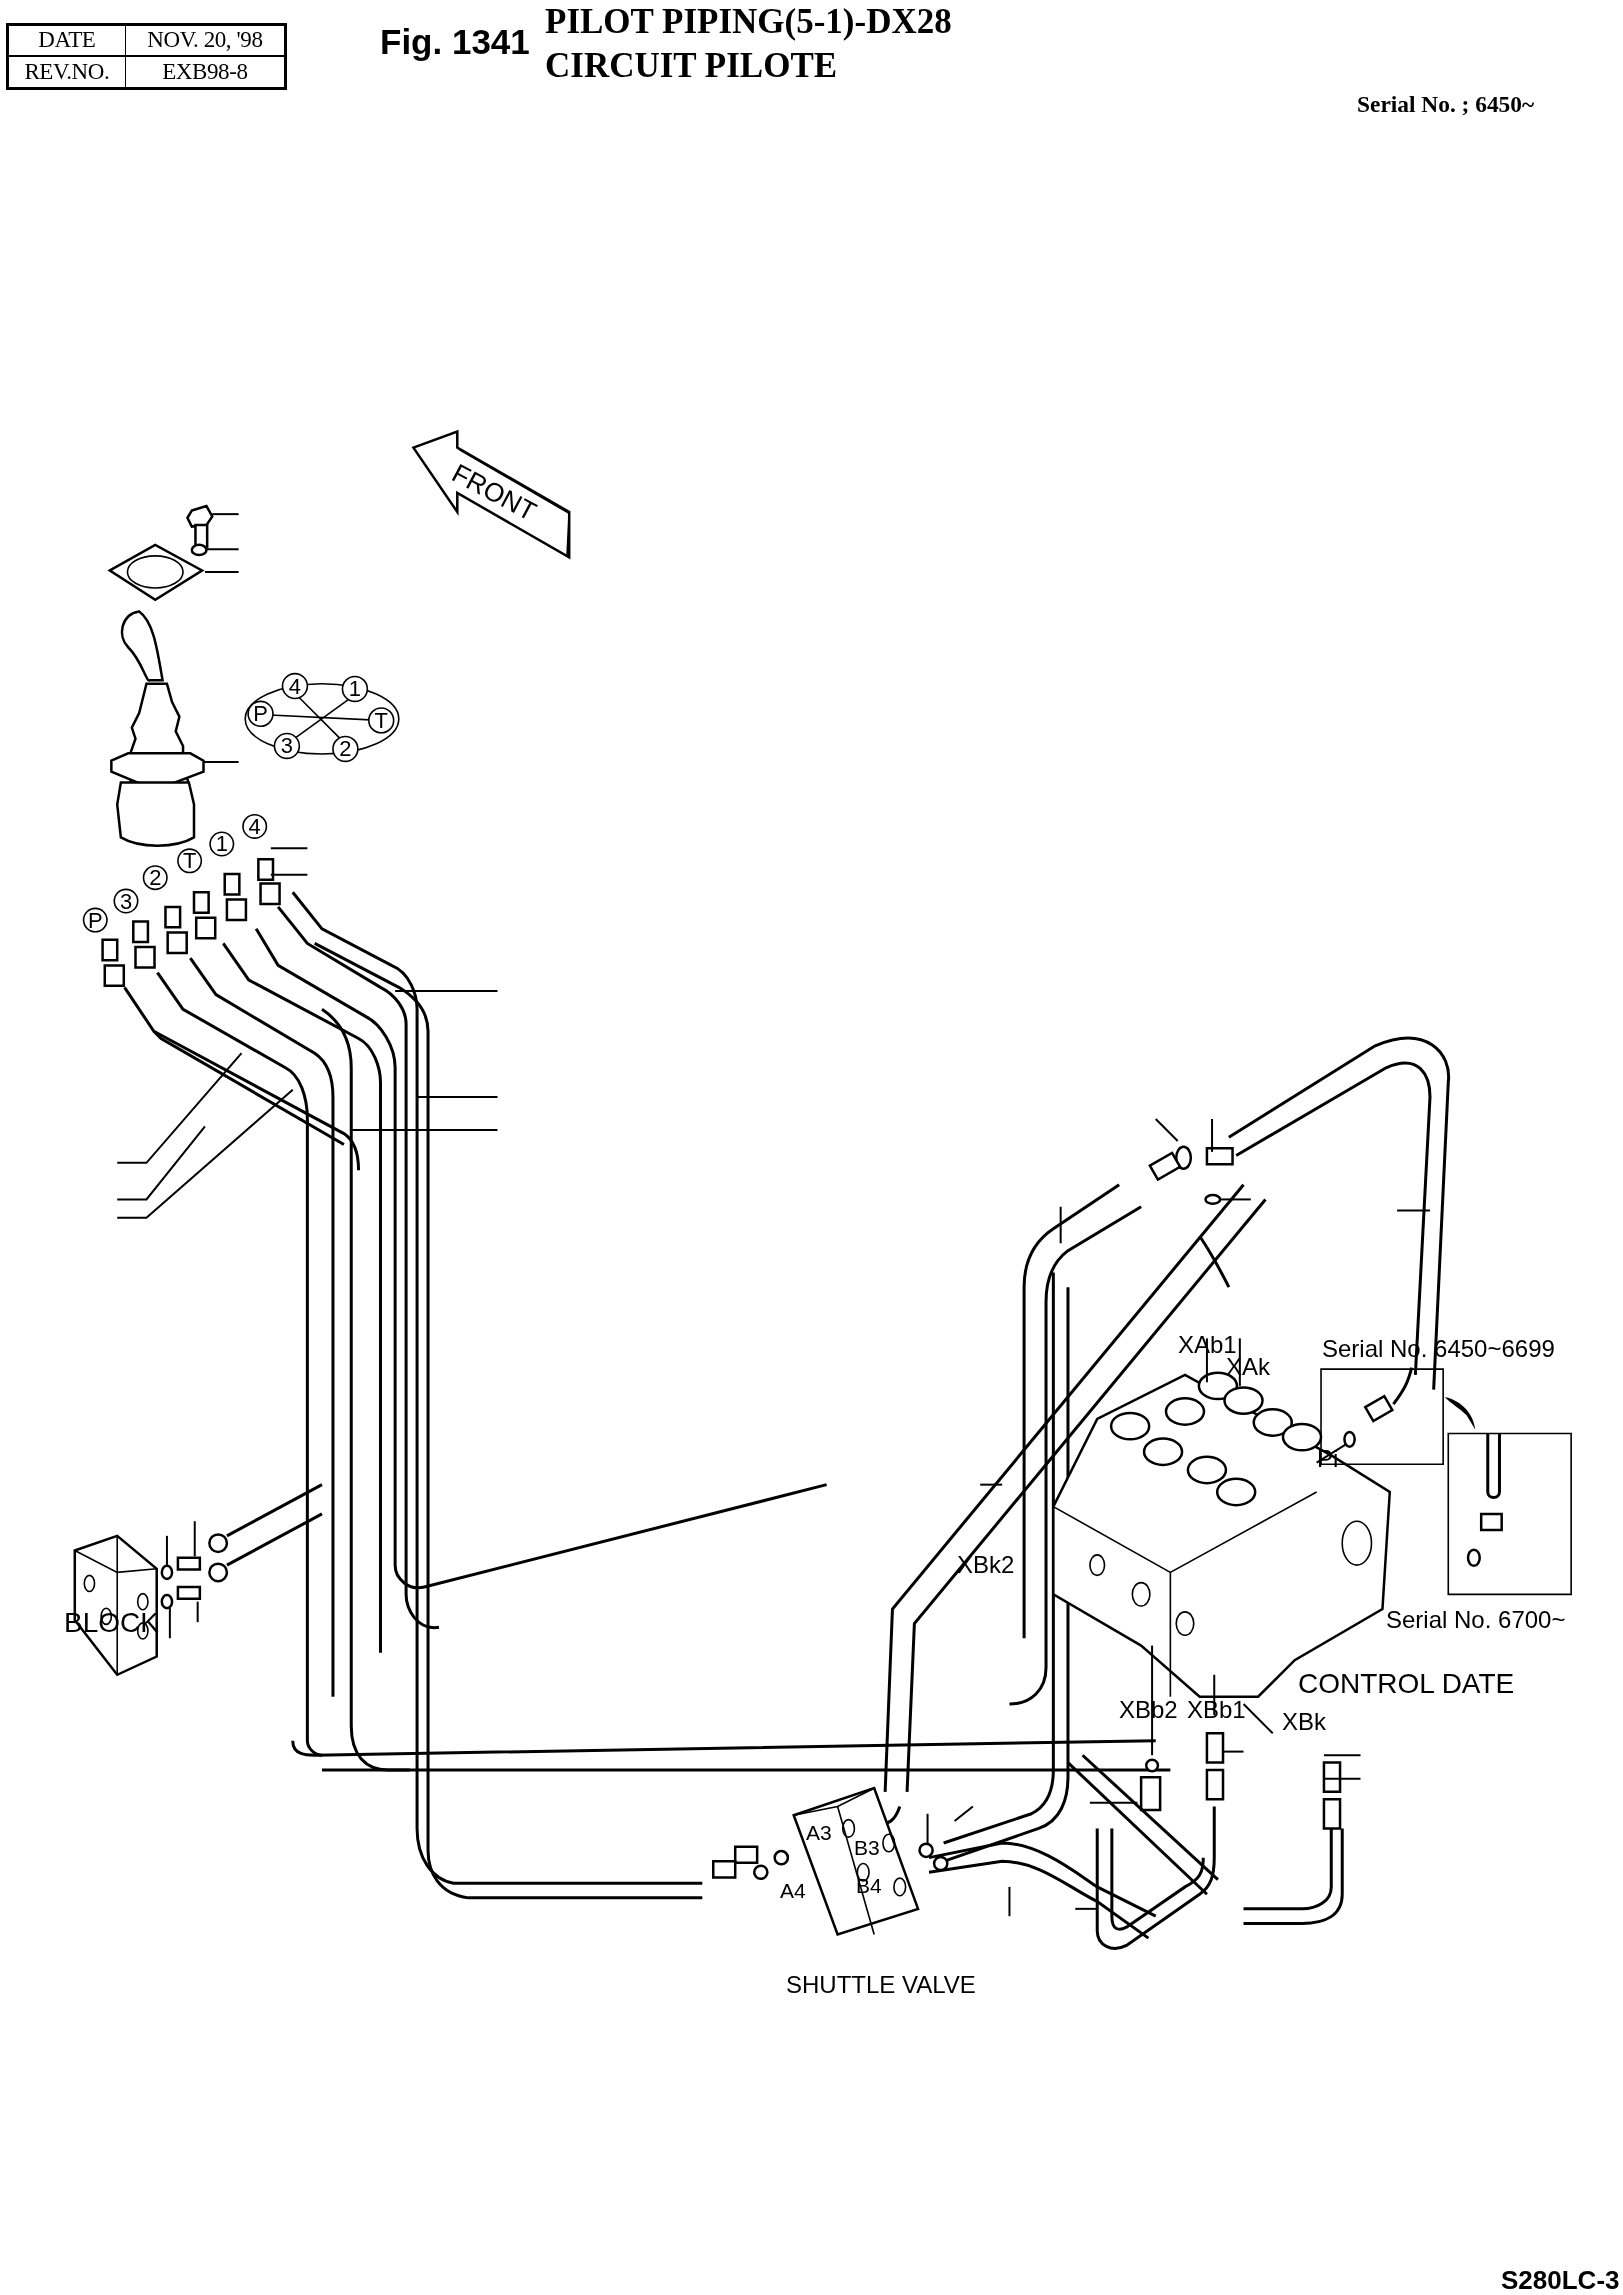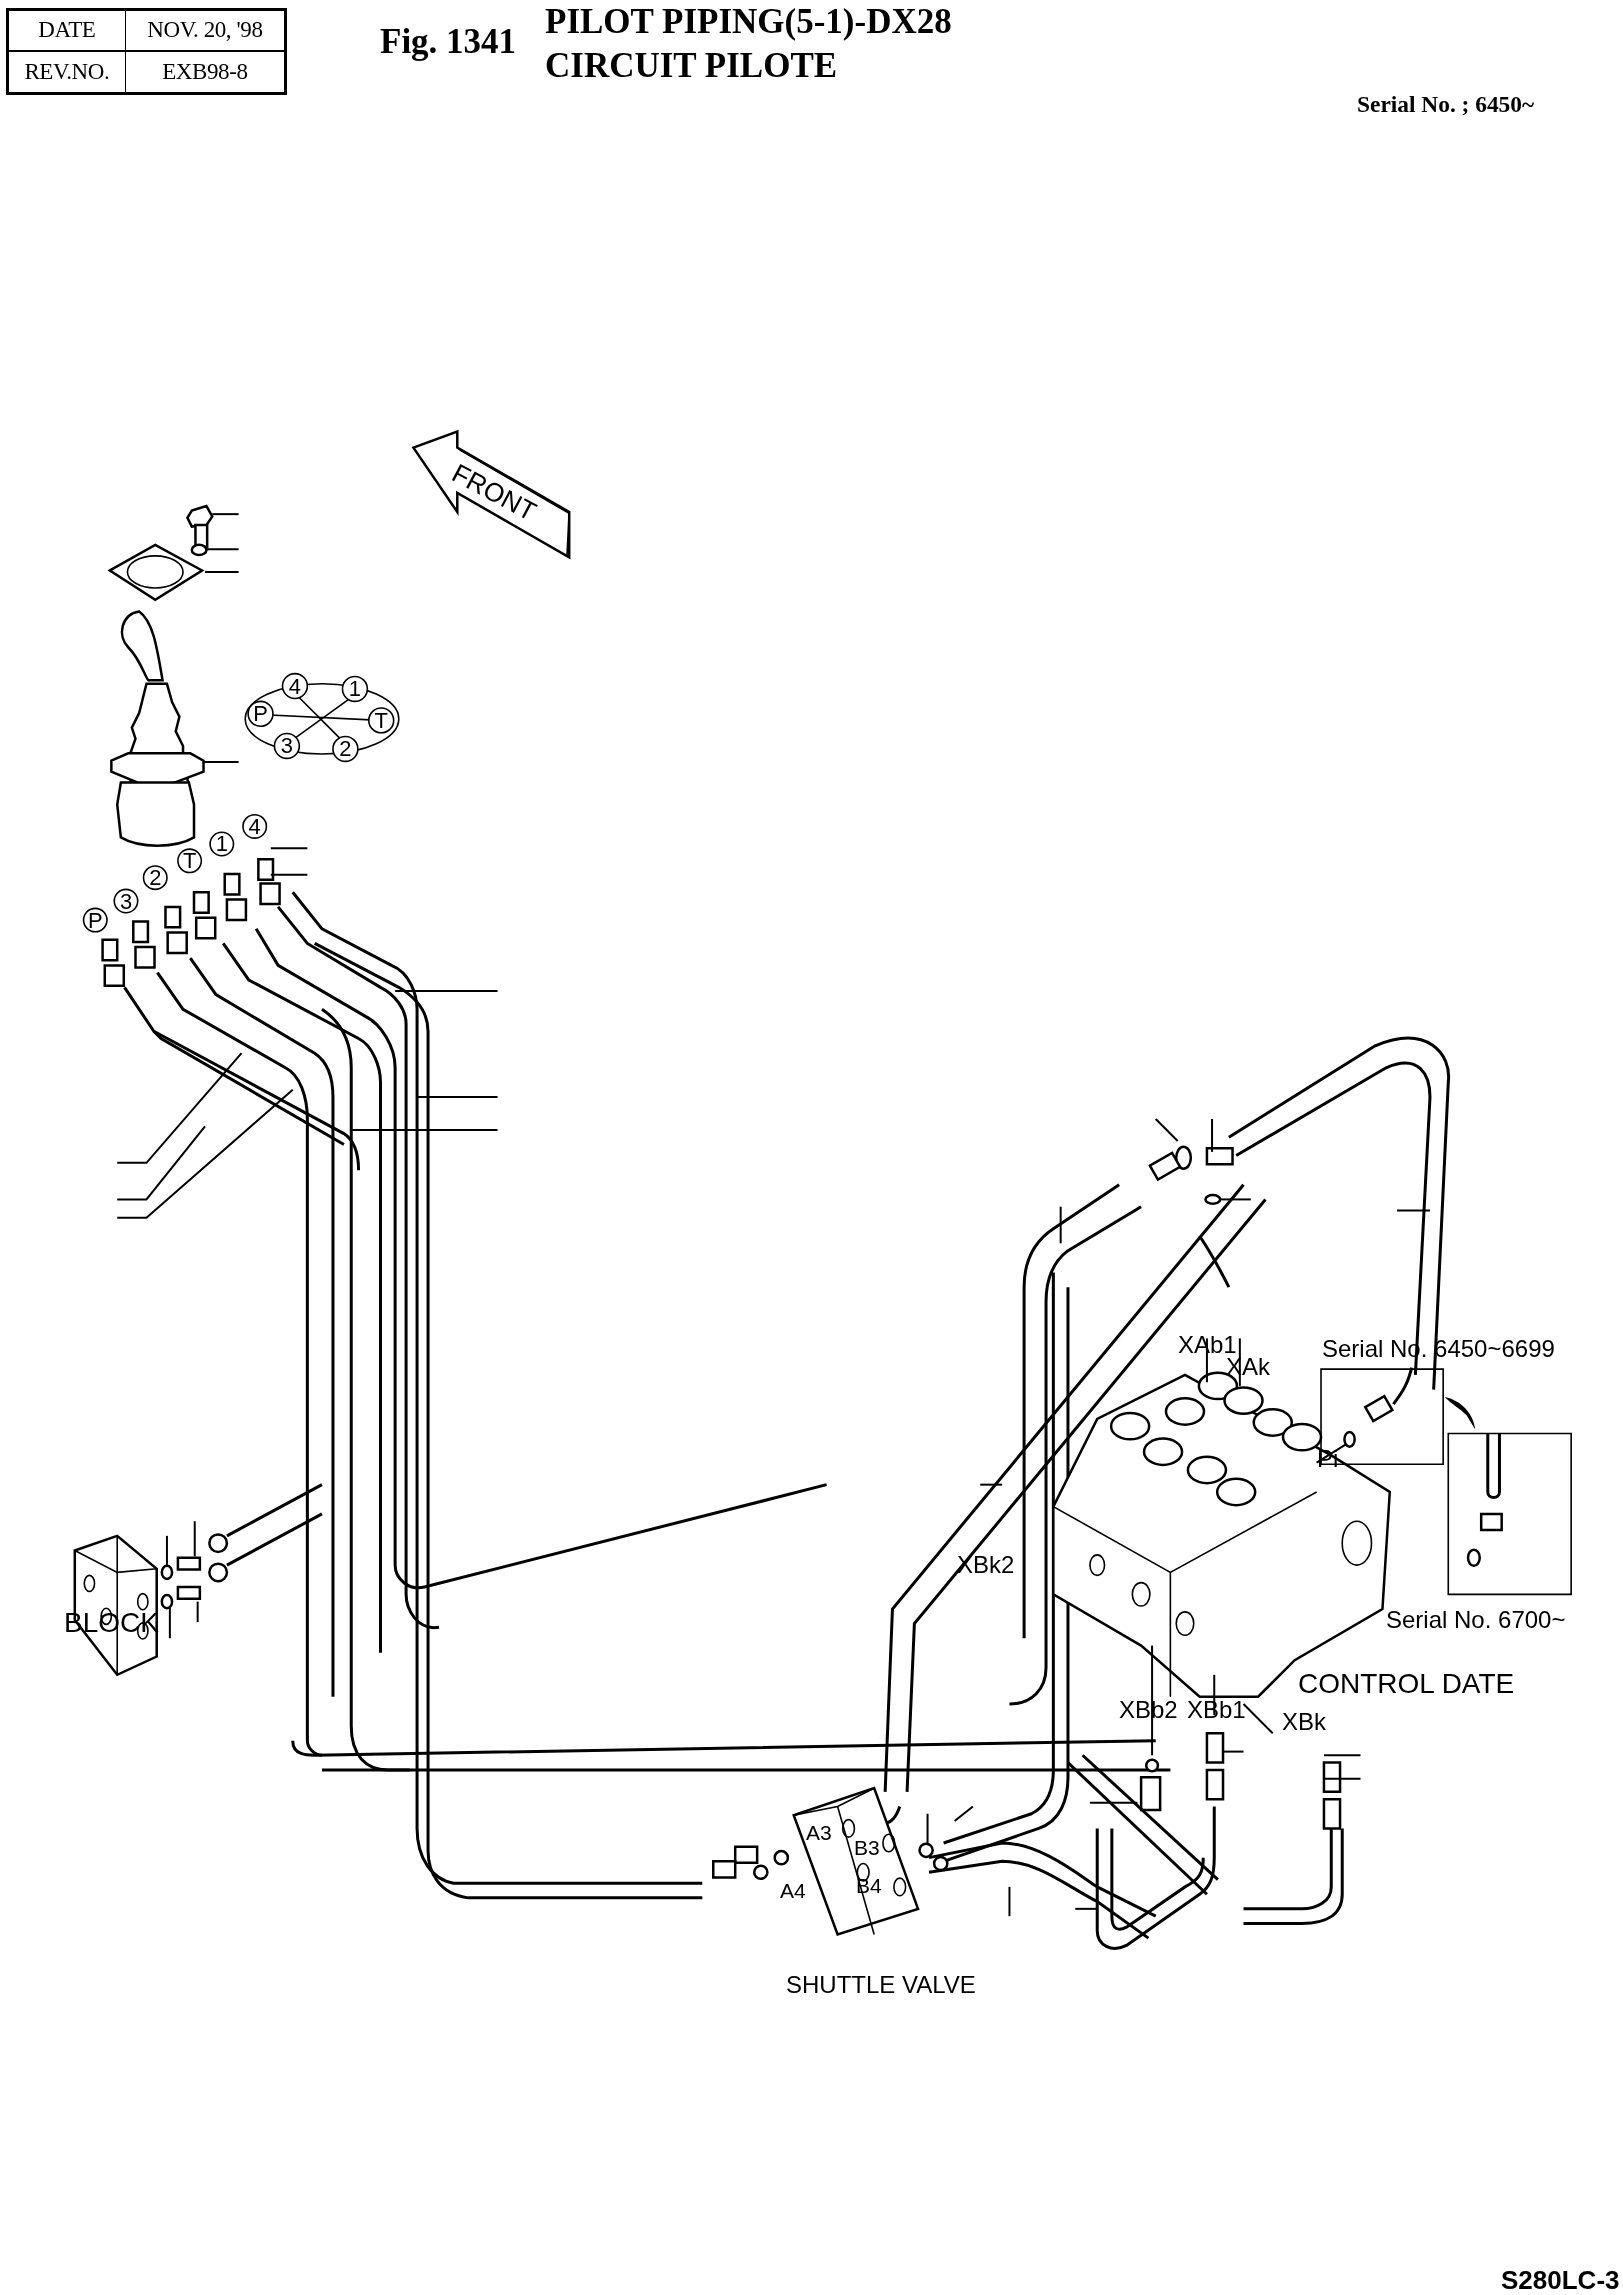--- a/index.html
+++ b/index.html
@@ -1,25 +1,25 @@
 <!DOCTYPE html>
 <html style="font-size:11.7px"><head>
   <meta charset="utf-8">
   <style>
     html, body { margin: 0; padding: 0; background: #ffffff; }
     body { width: 1624px; height: 2295px; position: relative; overflow: hidden; font-family: "Liberation Sans", sans-serif; color: #000; }
 
     
-    .hdr-table { position: absolute; left: 5.9px; top: 8px; width: 281px; height: 87px; border: 3.7px solid #000; box-sizing: border-box; display: grid; grid-template-columns: 117px 1fr; grid-template-rows: 1fr 1fr; }
+    .hdr-table { position: absolute; left: 5.9px; top: 23px; width: 281px; height: 67px; border: 3.7px solid #000; box-sizing: border-box; display: grid; grid-template-columns: 117px 1fr; grid-template-rows: 1fr 1fr; }
     .hdr-table .cell { display: flex; align-items: center; justify-content: center; font-family: "Liberation Serif", serif; font-size: 23px; letter-spacing: -0.4px; }
     .hdr-table .c1 { border-right: 1.5px solid #000; border-bottom: 2.2px solid #000; }
     .hdr-table .c2 { border-bottom: 2.2px solid #000; }
     .hdr-table .c3 { border-right: 1.5px solid #000; }
 
-    .fig-no { position: absolute; left: 380px; top: 22px; font-family: Liberation Serif, serif; font-weight: bold; font-size: 35px; text-align: center; }
+    .fig-no { position: absolute; left: 380px; top: 22px; font-family: Liberation Sans, sans-serif; font-weight: bold; font-size: 35px; text-align: center; }
     .fig-title { position: absolute; left: 545px; top: 0px; font-family: "Liberation Serif", serif; font-weight: bold; font-size: 35px; line-height: 44px; }
     .serial-top { position: absolute; left: 1357px; top: 91px; font-family: "Liberation Serif", serif; font-weight: bold; font-size: 23.4px; }
 
     .lbl { position: absolute; font-family: "Liberation Sans", sans-serif; font-size: 24px; white-space: nowrap; }
     .lbl-lg { font-size: 28px; }
     .lbl-sm { font-size: 21px; }
     .footer-code { position: absolute; left: 1501px; top: 2265px; font-family: "Liberation Sans", sans-serif; font-weight: bold; font-size: 26px; }
 
     svg.drawing { position: absolute; left: 0; top: 0; }
     svg.drawing * { vector-effect: non-scaling-stroke; }

